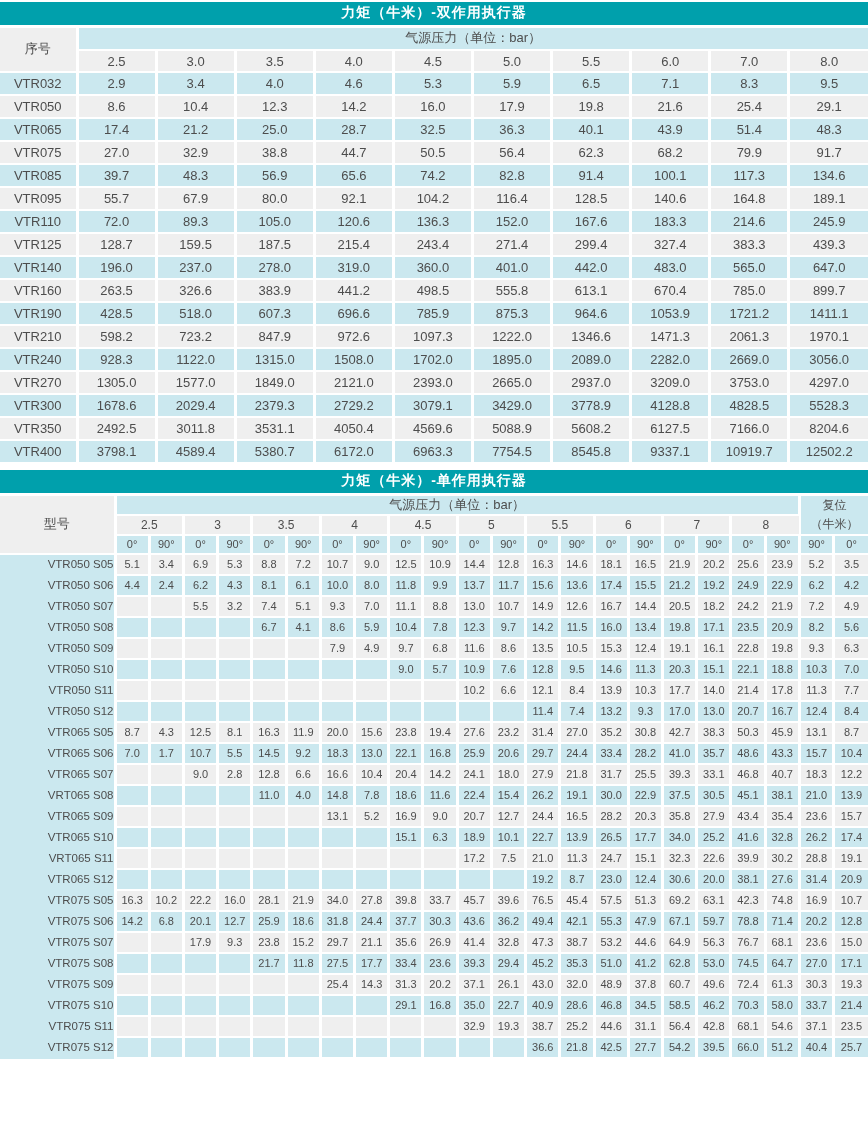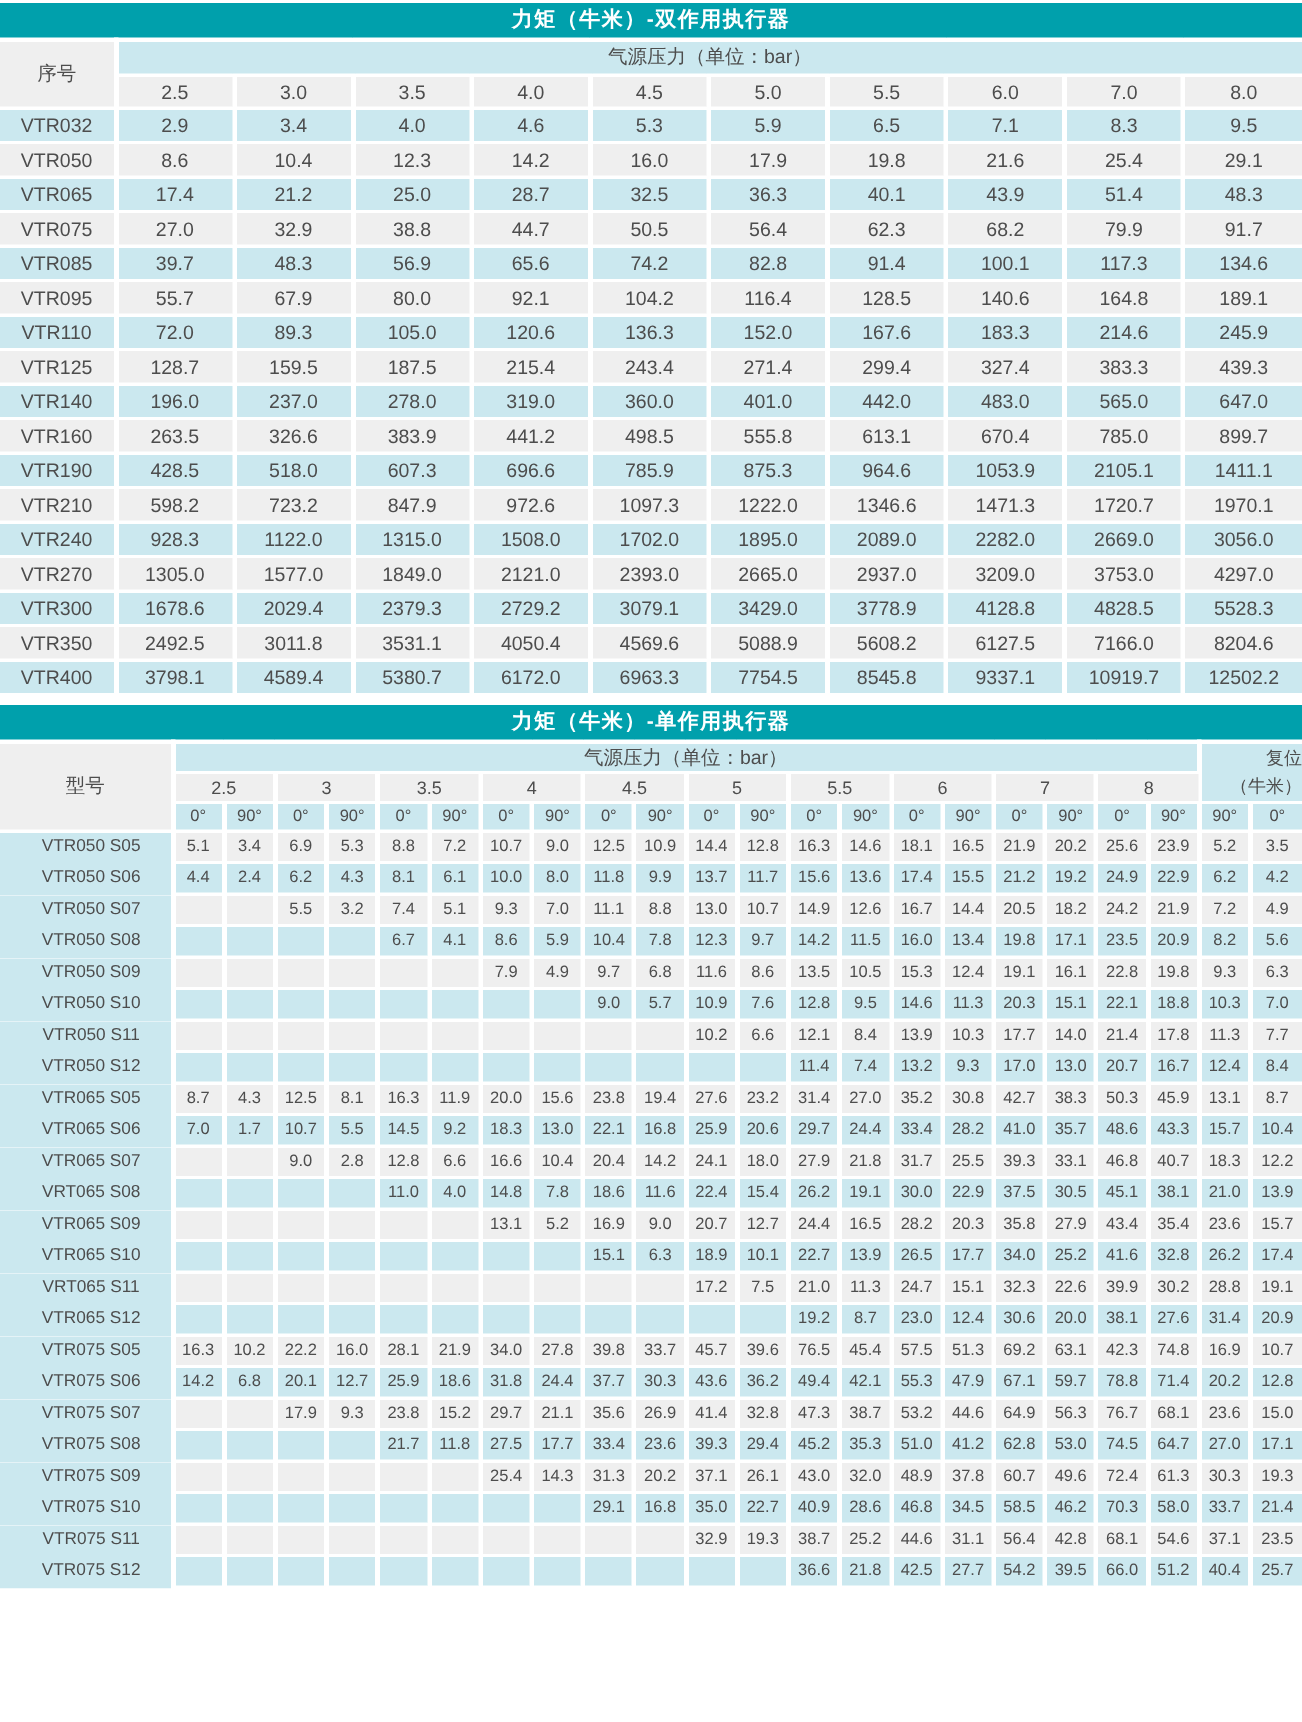--- a/index.html
+++ b/index.html
@@ -20,22 +20,22 @@
   .blue-row td { background:var(--blue); }
   .gray-row td { background:var(--gray); }
   #t1 .hdr  { height:24px; font-size:13px; }
   #t1 .phdr { height:22px; font-size:13px; }
   #t1 td    { height:23px; font-size:13px; }
   #t2 .hdr  { height:20px; font-size:13px; }
   #t2 .phdr { height:19px; font-size:12px; }
   #t2 .ahdr { height:19px; font-size:11px; }
   #t2 td    { height:21px; font-size:11px; }
   #t2 td.model2 { background:var(--blue); border-bottom-color:var(--blue);
-                  text-align:center; padding-left:8px; font-size:11.5px; }
-  .reset-hdr { font-size:12px; line-height:1.6;text-align:right; }
+                  text-align:right; padding-left:8px; font-size:11.5px; }
+  .reset-hdr { font-size:12px; line-height:1.6; }
 </style>
 </head>
 <body>
 
 <table id="t1">
   <colgroup id="t1-cols">
       <col style="width: 77px;">
       <col>
       <col>
       <col>
@@ -202,34 +202,34 @@
       <tr class="blue-row">
         <td class="model">VTR190</td>
         <td>428.5</td>
         <td>518.0</td>
         <td>607.3</td>
         <td>696.6</td>
         <td>785.9</td>
         <td>875.3</td>
         <td>964.6</td>
         <td>1053.9</td>
-        <td>2105.1</td>
+        <td>1721.2</td>
         <td>1411.1</td>
       </tr>
       <tr class="gray-row">
         <td class="model">VTR210</td>
         <td>598.2</td>
         <td>723.2</td>
         <td>847.9</td>
         <td>972.6</td>
         <td>1097.3</td>
         <td>1222.0</td>
         <td>1346.6</td>
         <td>1471.3</td>
-        <td>1720.7</td>
+        <td>2061.3</td>
         <td>1970.1</td>
       </tr>
       <tr class="blue-row">
         <td class="model">VTR240</td>
         <td>928.3</td>
         <td>1122.0</td>
         <td>1315.0</td>
         <td>1508.0</td>
         <td>1702.0</td>
         <td>1895.0</td>

